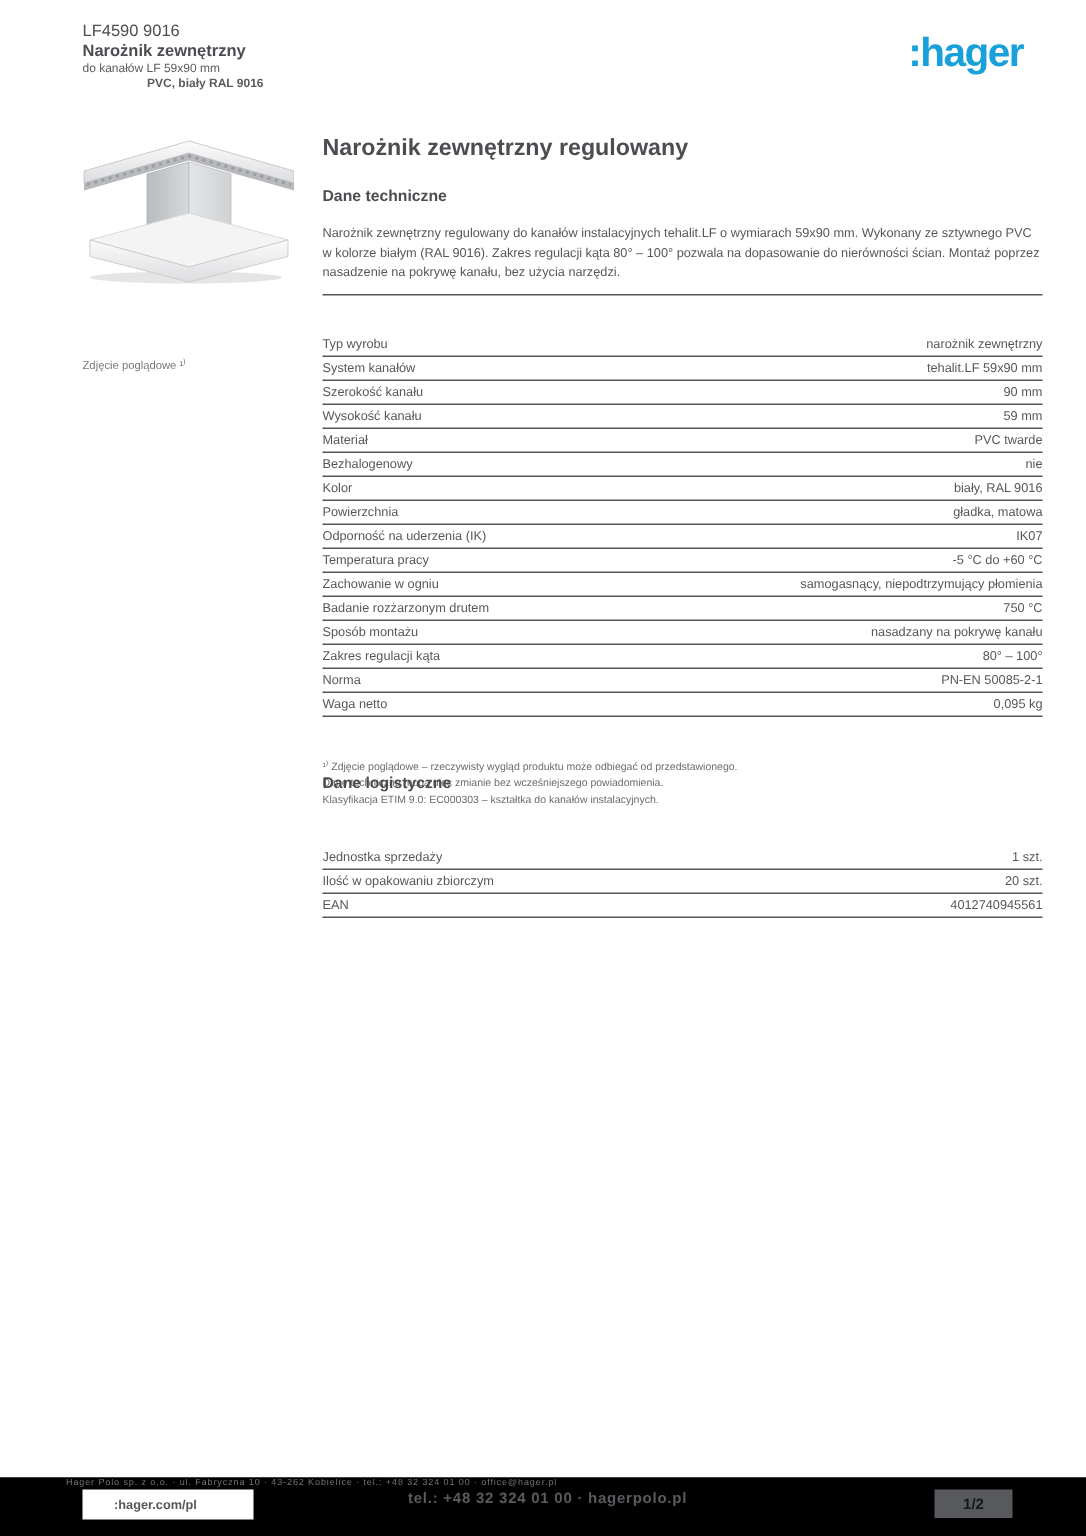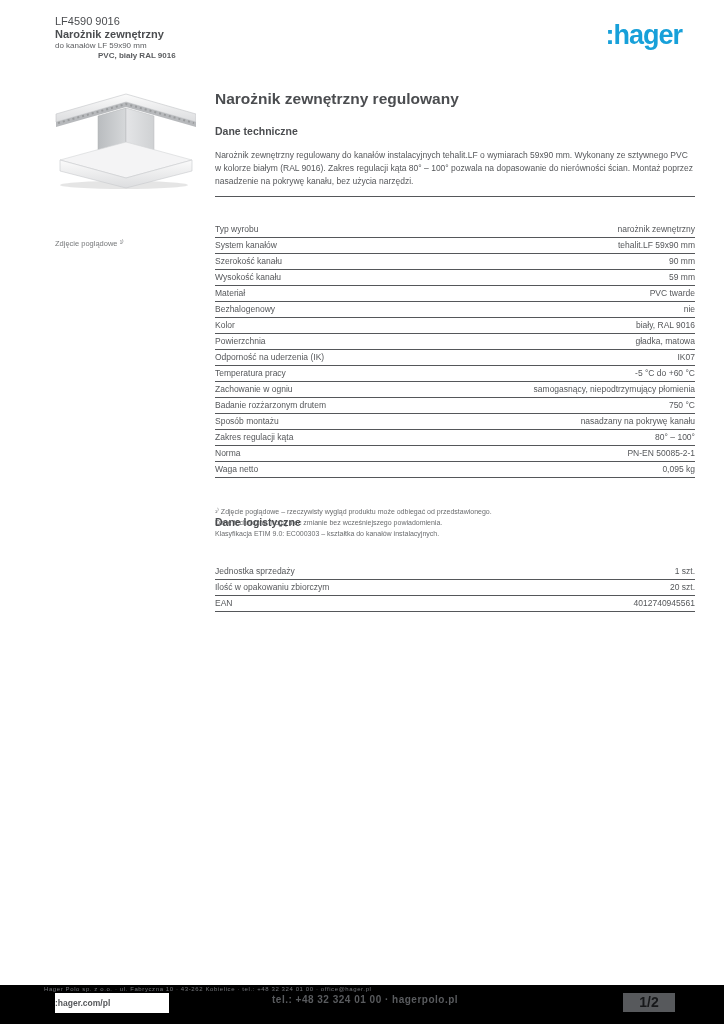--- a/index.html
+++ b/index.html
@@ -34,27 +34,27 @@
   .tvalue{color:#55575a;text-align:right;max-width:300px;}
   .notes{position:absolute;left:215px;top:506px;width:480px;font-size:7px;
          line-height:11px;color:#6a6c6e;}
   .note-line{white-space:nowrap;overflow:hidden;}
 
   
   .footer{position:absolute;left:0;top:985px;width:724px;height:39px;background:#000;}
   .f-company{position:absolute;left:44px;top:1px;width:666px;font-size:6px;
              color:#73757a;white-space:nowrap;overflow:hidden;letter-spacing:0.6px;}
   .f-sitebox{position:absolute;left:55px;top:8px;width:114px;height:20px;background:#fff;}
-  .f-sitebox span{display:block;padding-left:0;font-size:8.5px;font-weight:600;
+  .f-sitebox span{display:block;padding-left:21px;font-size:8.5px;font-weight:600;
                   color:#55575a;line-height:20px;}
   .f-contact{position:absolute;left:272px;top:9px;font-size:10px;font-weight:bold;
              color:#595b5e;letter-spacing:0.5px;}
   .f-badge{position:absolute;left:623px;top:8px;width:52px;height:19px;background:#57595c;
            text-align:center;}
-  .f-badge span{font-size:14px;font-weight:bold;color:#17181a;line-height:19px;}
+  .f-badge span{font-size:10px;font-weight:bold;color:#17181a;line-height:19px;}
 </style>
 </head>
 <body>
 
 <div class="canvas">
   <div class="sheet">
 
     <div class="hdr">
       <div class="hdr-ref">LF4590 9016</div>
       <div class="hdr-prod">Narożnik zewnętrzny</div>

